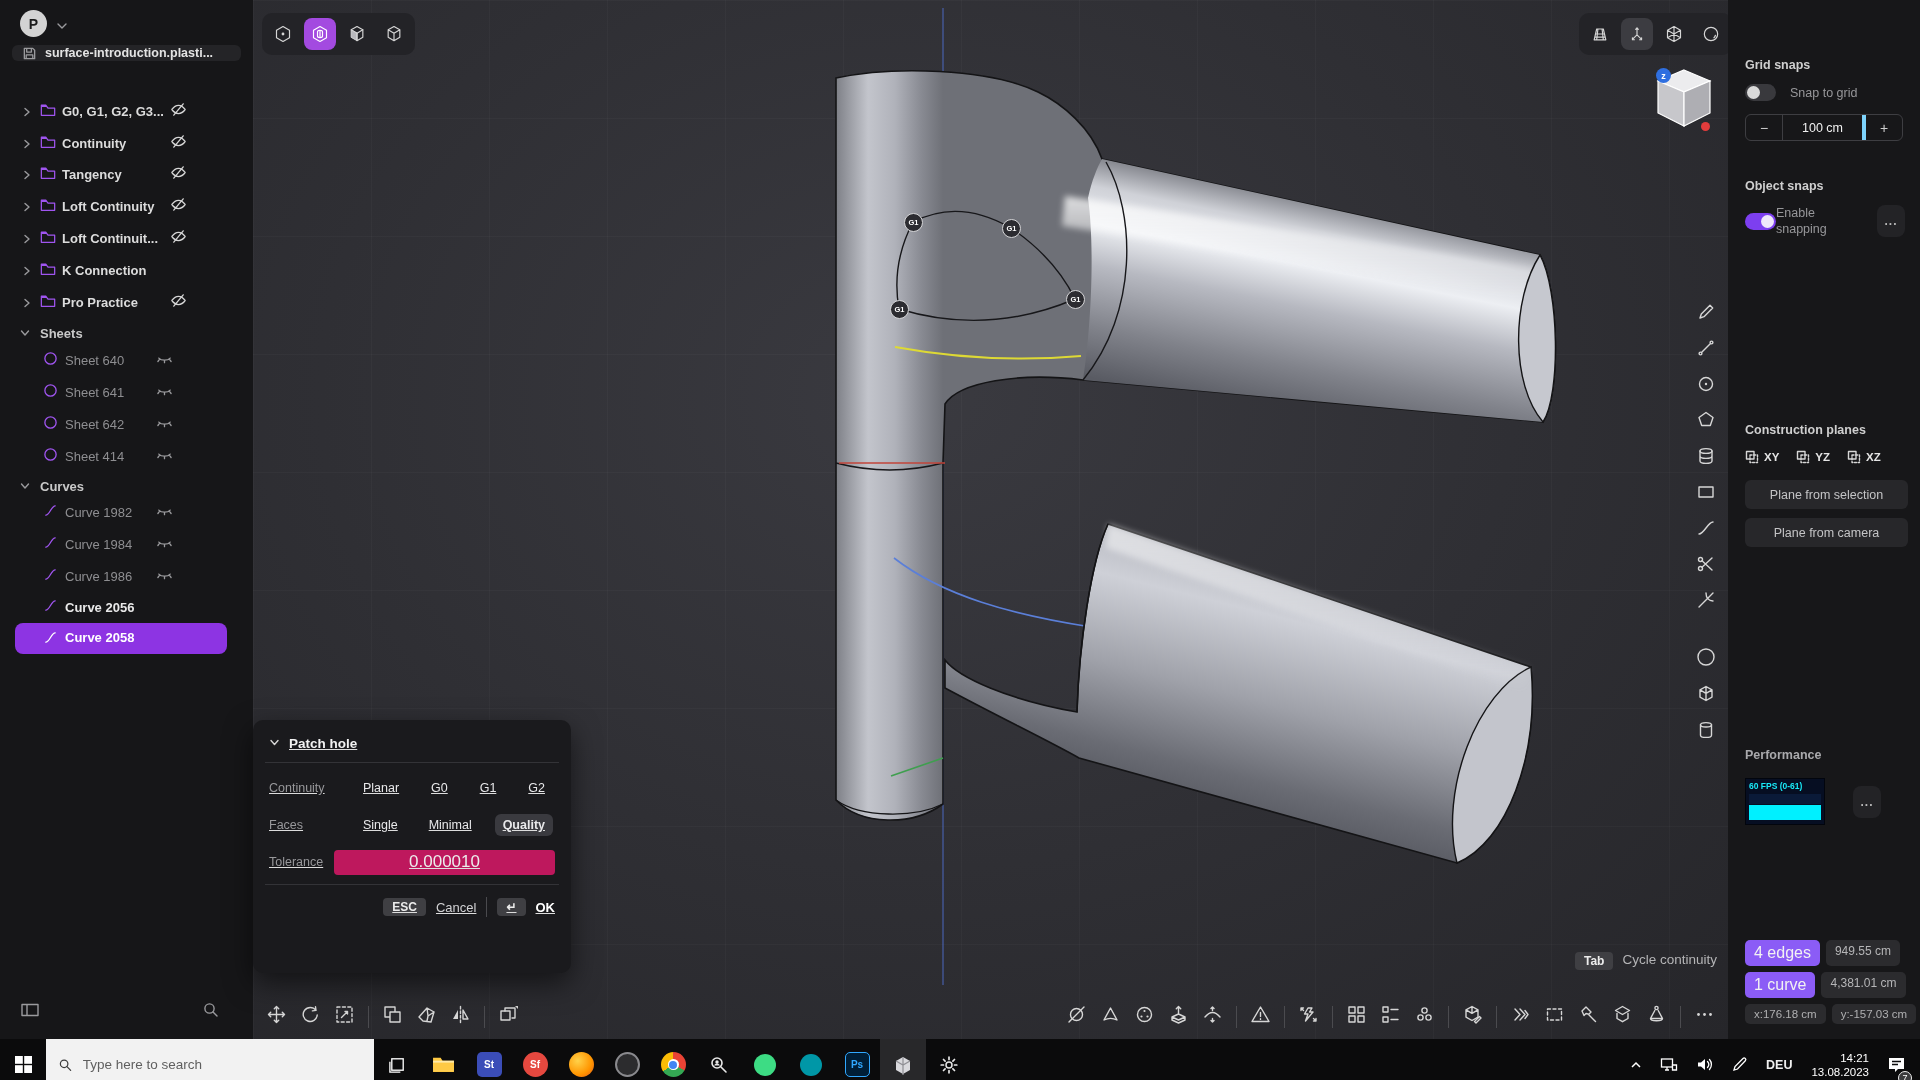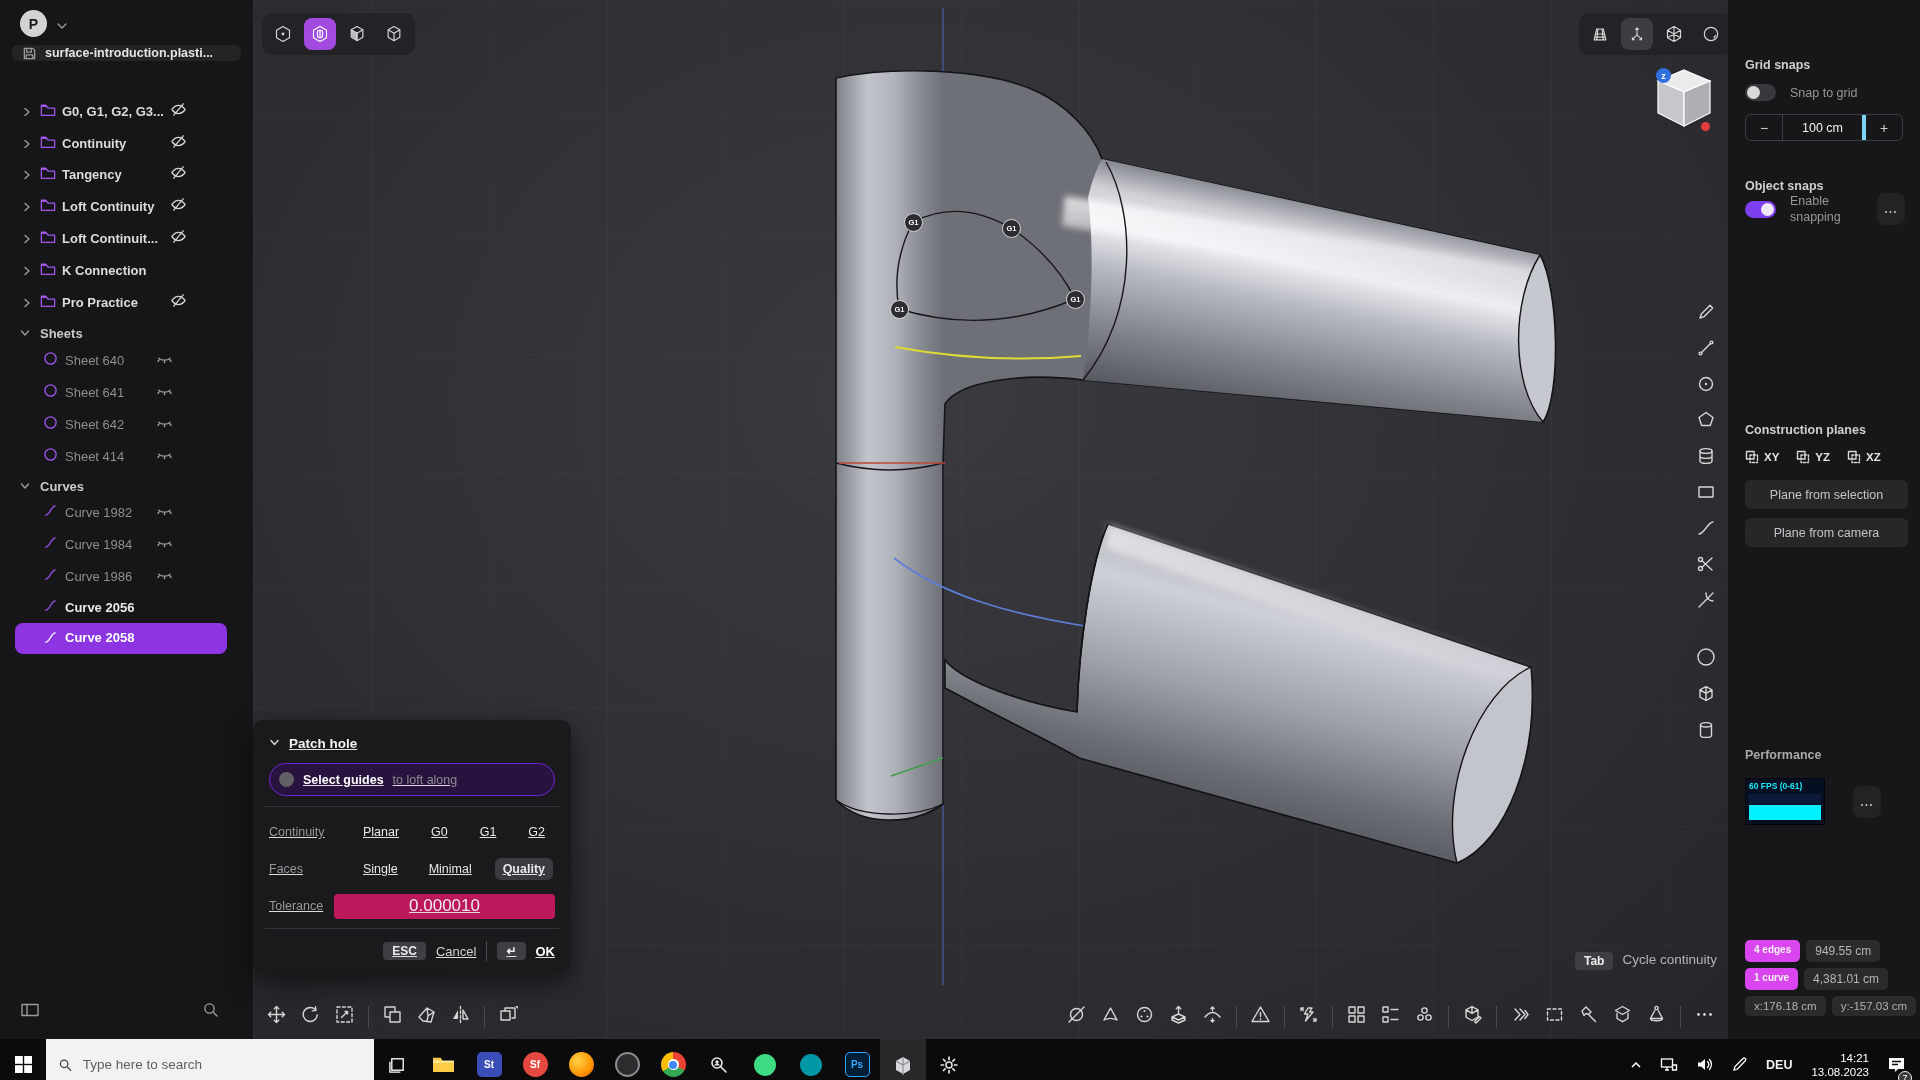--- a/index.html
+++ b/index.html
@@ -82,21 +82,21 @@
     display:flex; align-items:center; justify-content:center; font-size:12px; font-weight:bold; letter-spacing:1px; }
   .pbtn { width:163px; height:29px; background:#27272a; border-radius:6px; color:#c4c4c6; font-size:12.5px;
     display:flex; align-items:center; justify-content:center; margin-top:9px; }
   .planes { display:flex; gap:17px; margin-top:13px; }
   .plane { display:flex; align-items:center; gap:5px; font-size:11.5px; font-weight:bold; color:#e5e5e5; }
   .fpsbox { width:80px; height:47px; background:#060e22; border:1px solid #02050d; position:relative; }
   .fpslabel { position:absolute; left:3px; top:2px; font-size:8.5px; font-weight:bold; color:#19e9f7; white-space:nowrap; }
   .fpsband { position:absolute; left:3px; top:15px; right:3px; height:10px; background:#0a1a38; }
   .fpsbar { position:absolute; left:3px; bottom:4px; right:3px; height:15px; background:#00f0ff; }
   .statrow { display:flex; gap:6px; margin-top:6px; white-space:nowrap; }
-  .badge { background:#d946ef; border-radius:5px; padding:4px 9px; font-size:10px; font-weight:bold; color:#f2f2f2; }
+  .badge { background:#8b5cf6; border-radius:5px; padding:4px 9px; font-size:16px; font-weight:normal; color:#f2f2f2; }
   .badge.val { background:#2b2b2e; color:#b5b5b7; font-weight:normal; font-size:12px; }
   .badge.coord { background:#2b2b2e; color:#b0b0b2; font-weight:normal; font-size:11.5px; }
 
   
   #dialog { position:absolute; left:253px; top:720px; width:318px; height:253px; background:#1a1a1d;
     border-radius:10px; box-shadow:0 10px 28px rgba(0,0,0,.55); z-index:6; padding:14px 16px 10px 16px;text-decoration:underline; }
   .dtitle-row { display:flex; align-items:center; gap:9px; }
   .dtitle { font-size:13.5px; font-weight:bold; color:#f2f2f2; }
   .dpill { margin-top:11px; height:33px; border-radius:17px; background:#28123e; border:1.5px solid #6d28d9;
     display:flex; align-items:center; gap:9px; padding:0 9px; }
@@ -632,25 +632,20 @@
   </div>
 </main>
 
 <div id="dialog">
   <div class="dtitle-row">
     <span><svg width="11" height="11" viewBox="0 0 11 11">
           <path class="ic" d="M2 3.5l3.5 4 3.5-4"></path>
         </svg></span>
     <span class="dtitle">Patch hole</span>
   </div>
-  <div class="dpill">
-    <span class="dot"></span>
-    <span class="p1">Select guides</span>
-    <span class="p2">to loft along</span>
-  </div>
   <div class="ddiv"></div>
   <div class="drow">
     <span class="dlabel">Continuity</span>
     <div class="dopts">
       <span class="dopt">Planar</span>
       <span class="dopt">G0</span>
       <span class="dopt">G1</span>
       <span class="dopt">G2</span>
     </div>
   </div>
@@ -687,21 +682,21 @@
     </div>
     <div class="stepper">
       <span class="sbtn">−</span>
       <span class="sval">100 cm</span>
       <span class="sbtn">+</span>
     </div>
   </div>
 
   <div class="abs" style="left:17px;top:179px">
     <div class="ptitle">Object snaps</div>
-    <div class="flex" style="gap:14px;width:160px">
+    <div class="flex" style="margin-top:12px;width:160px">
       <span class="toggle on">
           <span class="knob"></span>
         </span>
       <span class="psub" style="width:62px;line-height:16px">Enable snapping</span>
       <span class="morebtn" style="margin-left:auto">...</span>
     </div>
   </div>
 
   <div class="abs" style="left:17px;top:423px">
     <div class="ptitle">Construction planes</div>

